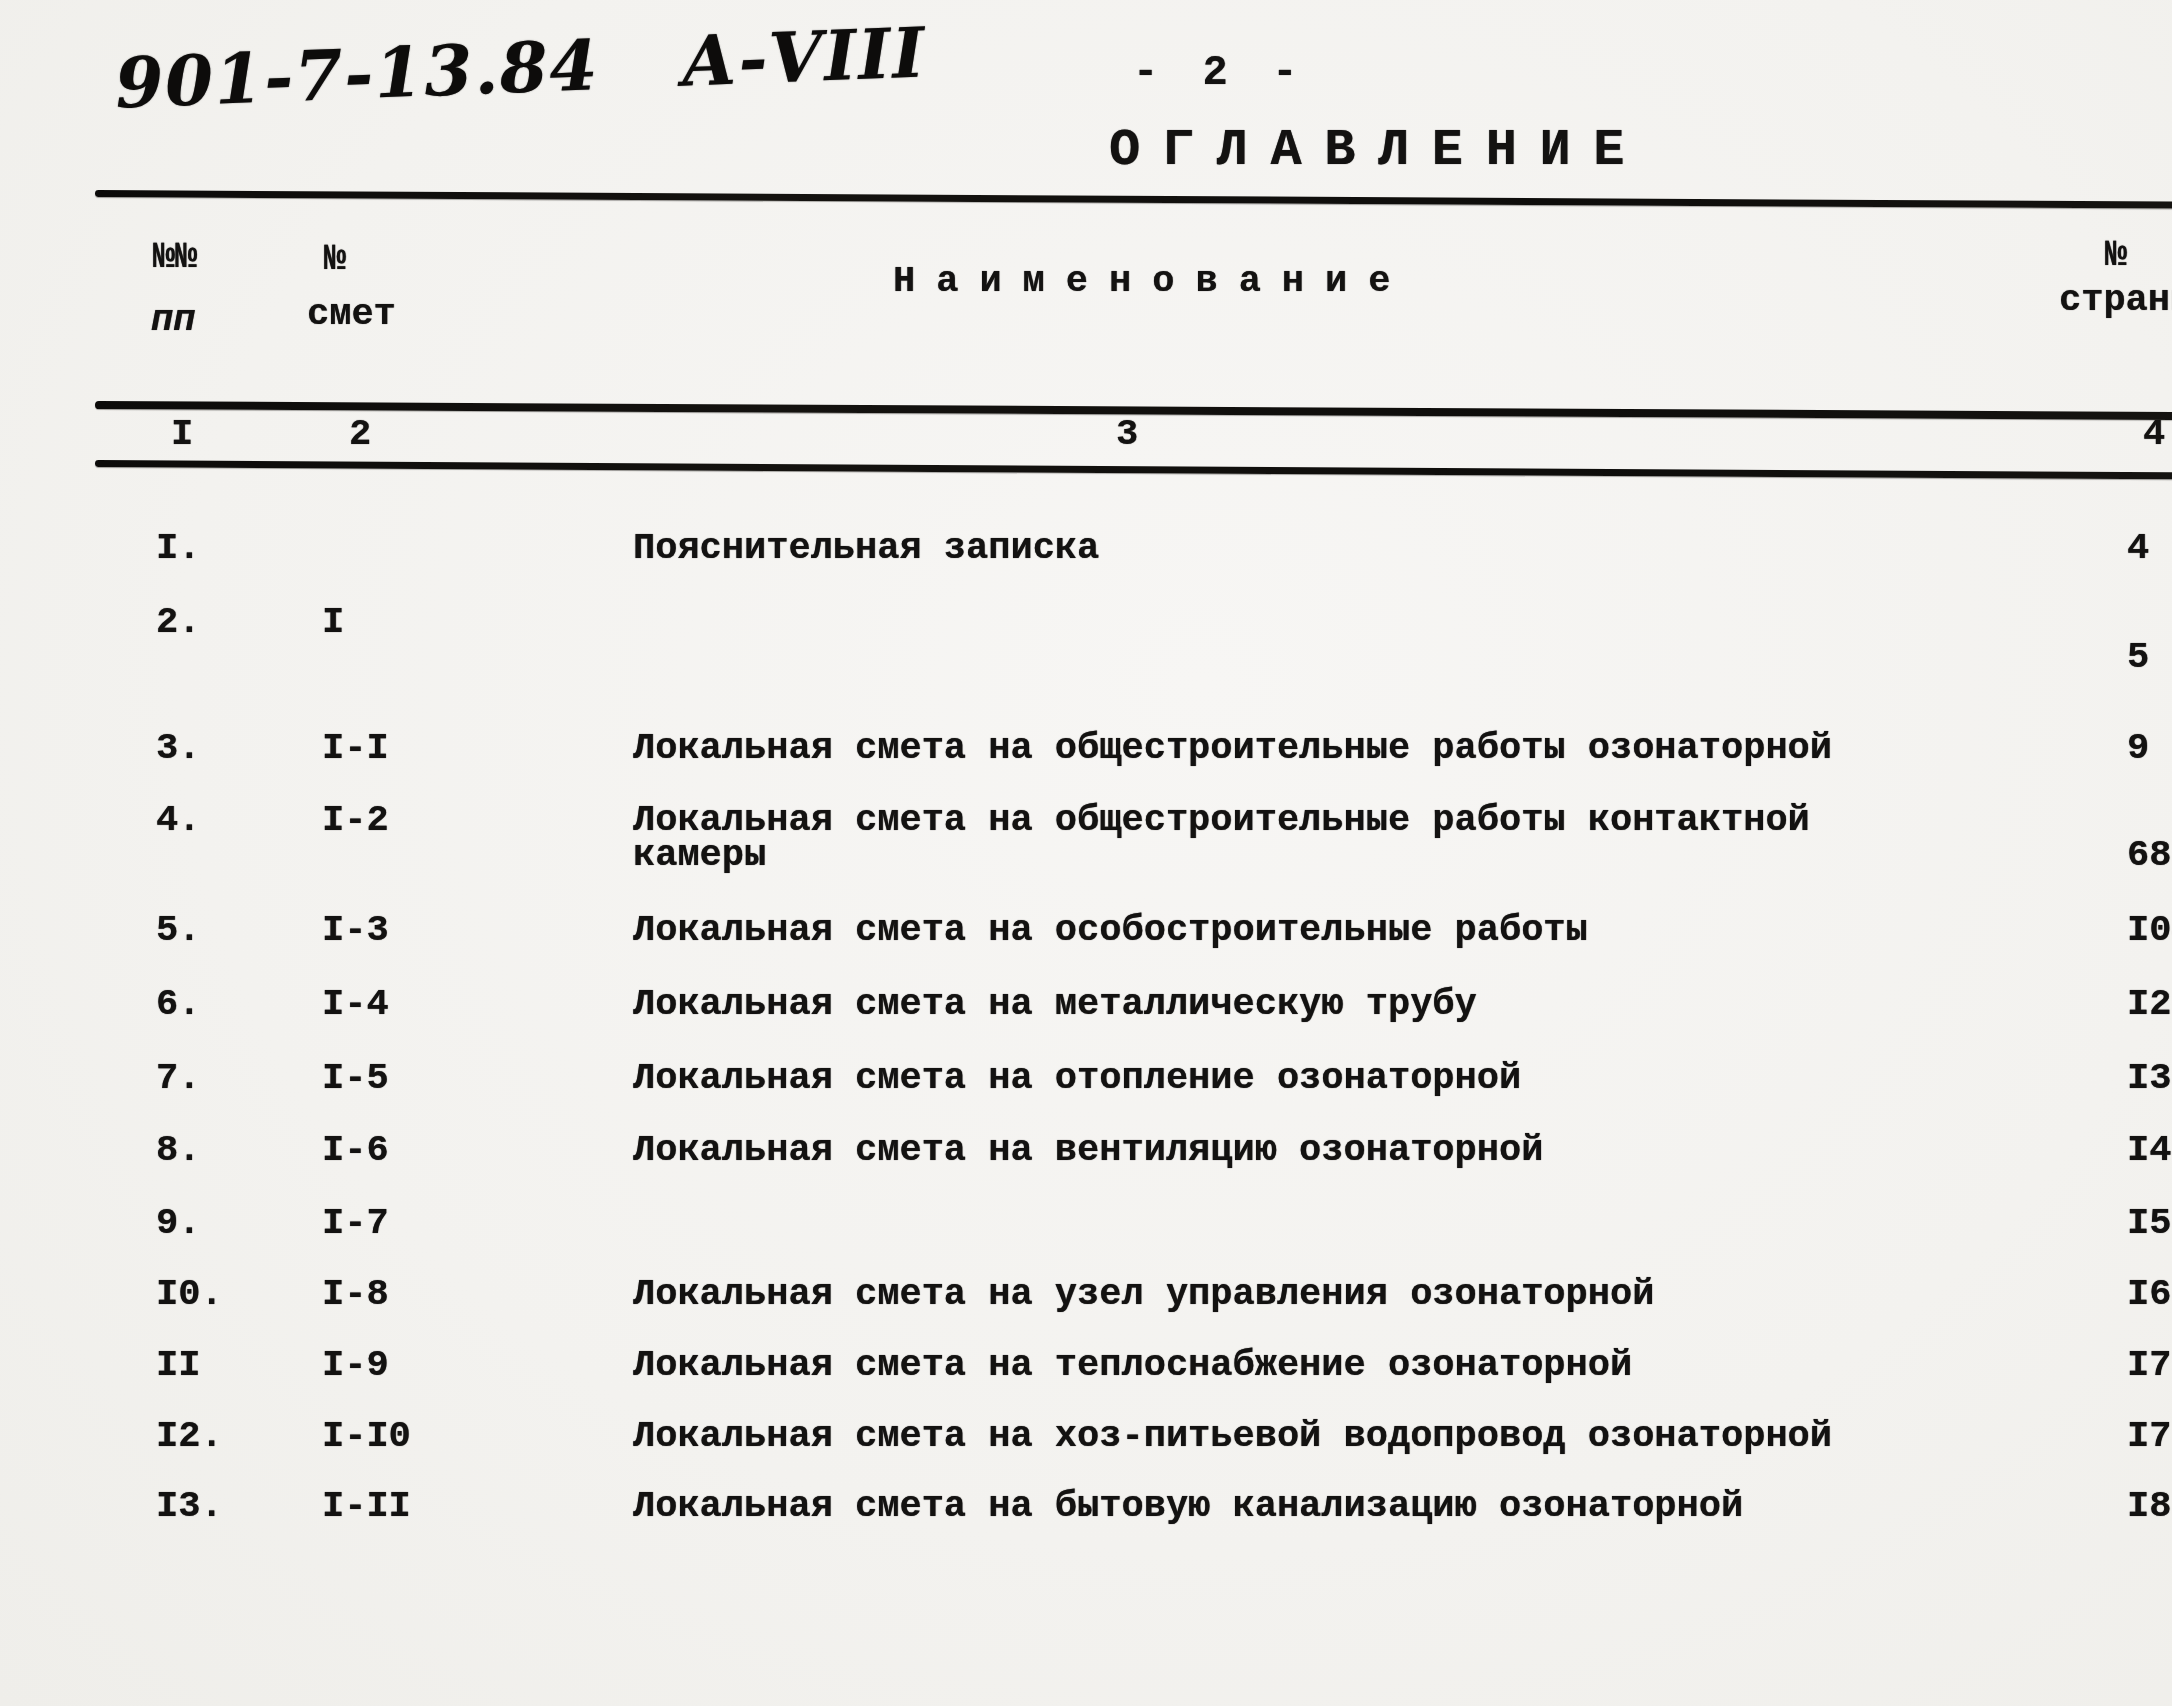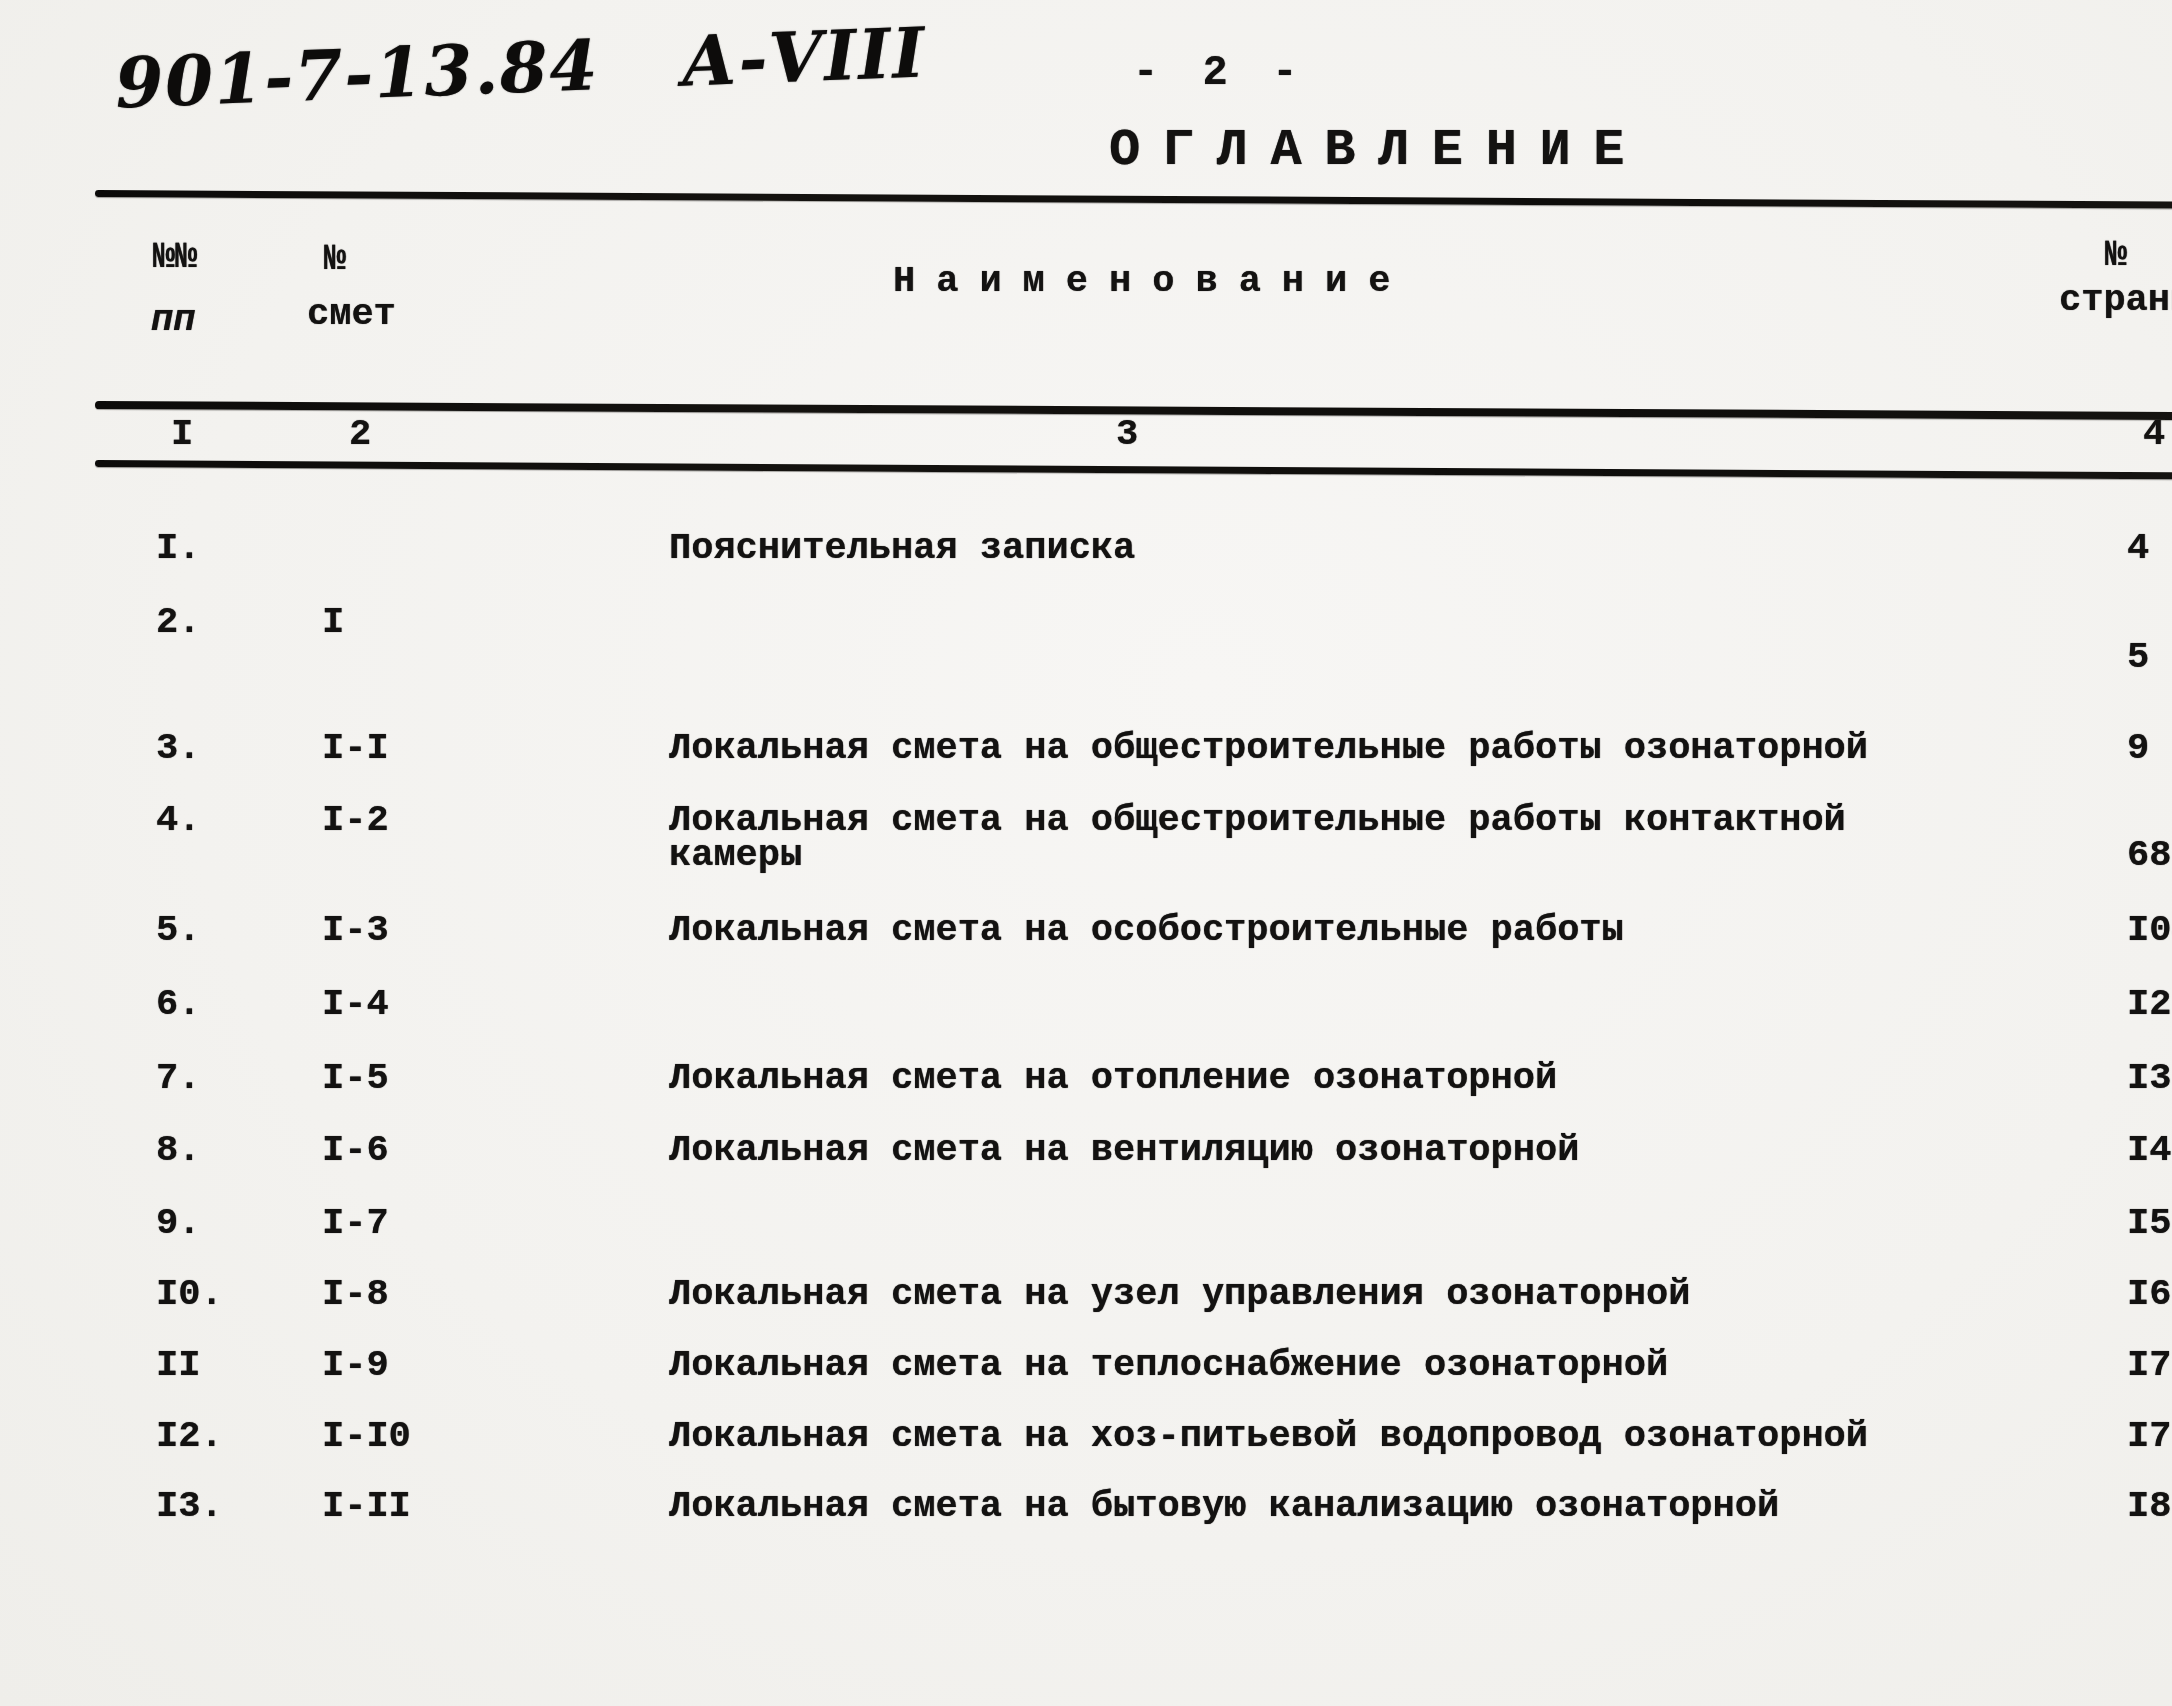--- a/index.html
+++ b/index.html
@@ -46,21 +46,21 @@
   .rule-1{top:190px;transform:rotate(0.32deg);}
   .rule-2{top:401px;height:8.3px;transform:rotate(0.30deg);}
   .rule-3{top:460px;transform:rotate(0.34deg);}
   
   .hdr{font-size:37px;line-height:40px;}
   .col-nums span{position:absolute;top:0;font-size:37px;}
   
   .toc-row{position:absolute;left:0;width:2405px;font-size:37px;line-height:35px;}
   .toc-row .num{position:absolute;left:156px;top:0;}
   .toc-row .smeta{position:absolute;left:322px;top:0;}
-  .toc-row .name{position:absolute;left:669px;top:0;width:1225px;}
+  .toc-row .name{position:absolute;left:633px;top:0;width:1225px;}
   .toc-row .pg{position:absolute;left:2127px;top:0;}
   .toc-row .pg.drop{top:35px;}
 </style>
 </head>
 <body>
 
 <div class="page">
 
   <div class="handwriting">
     <span>901-7-13.84</span>
@@ -122,20 +122,21 @@
   <div class="toc-row type" style="top:913px;">
     <span class="num">5.</span>
     <span class="smeta">I-3</span>
     <span class="name">Локальная смета на особостроительные работы</span>
     <span class="pg">I04</span>
   </div>
 
   <div class="toc-row type" style="top:987px;">
     <span class="num">6.</span>
     <span class="smeta">I-4</span>
+    <span class="name">Локальная смета на металлическую трубу</span>
     <span class="pg">I27</span>
   </div>
 
   <div class="toc-row type" style="top:1061px;">
     <span class="num">7.</span>
     <span class="smeta">I-5</span>
     <span class="name">Локальная смета на отопление озонаторной</span>
     <span class="pg">I33</span>
   </div>
 

